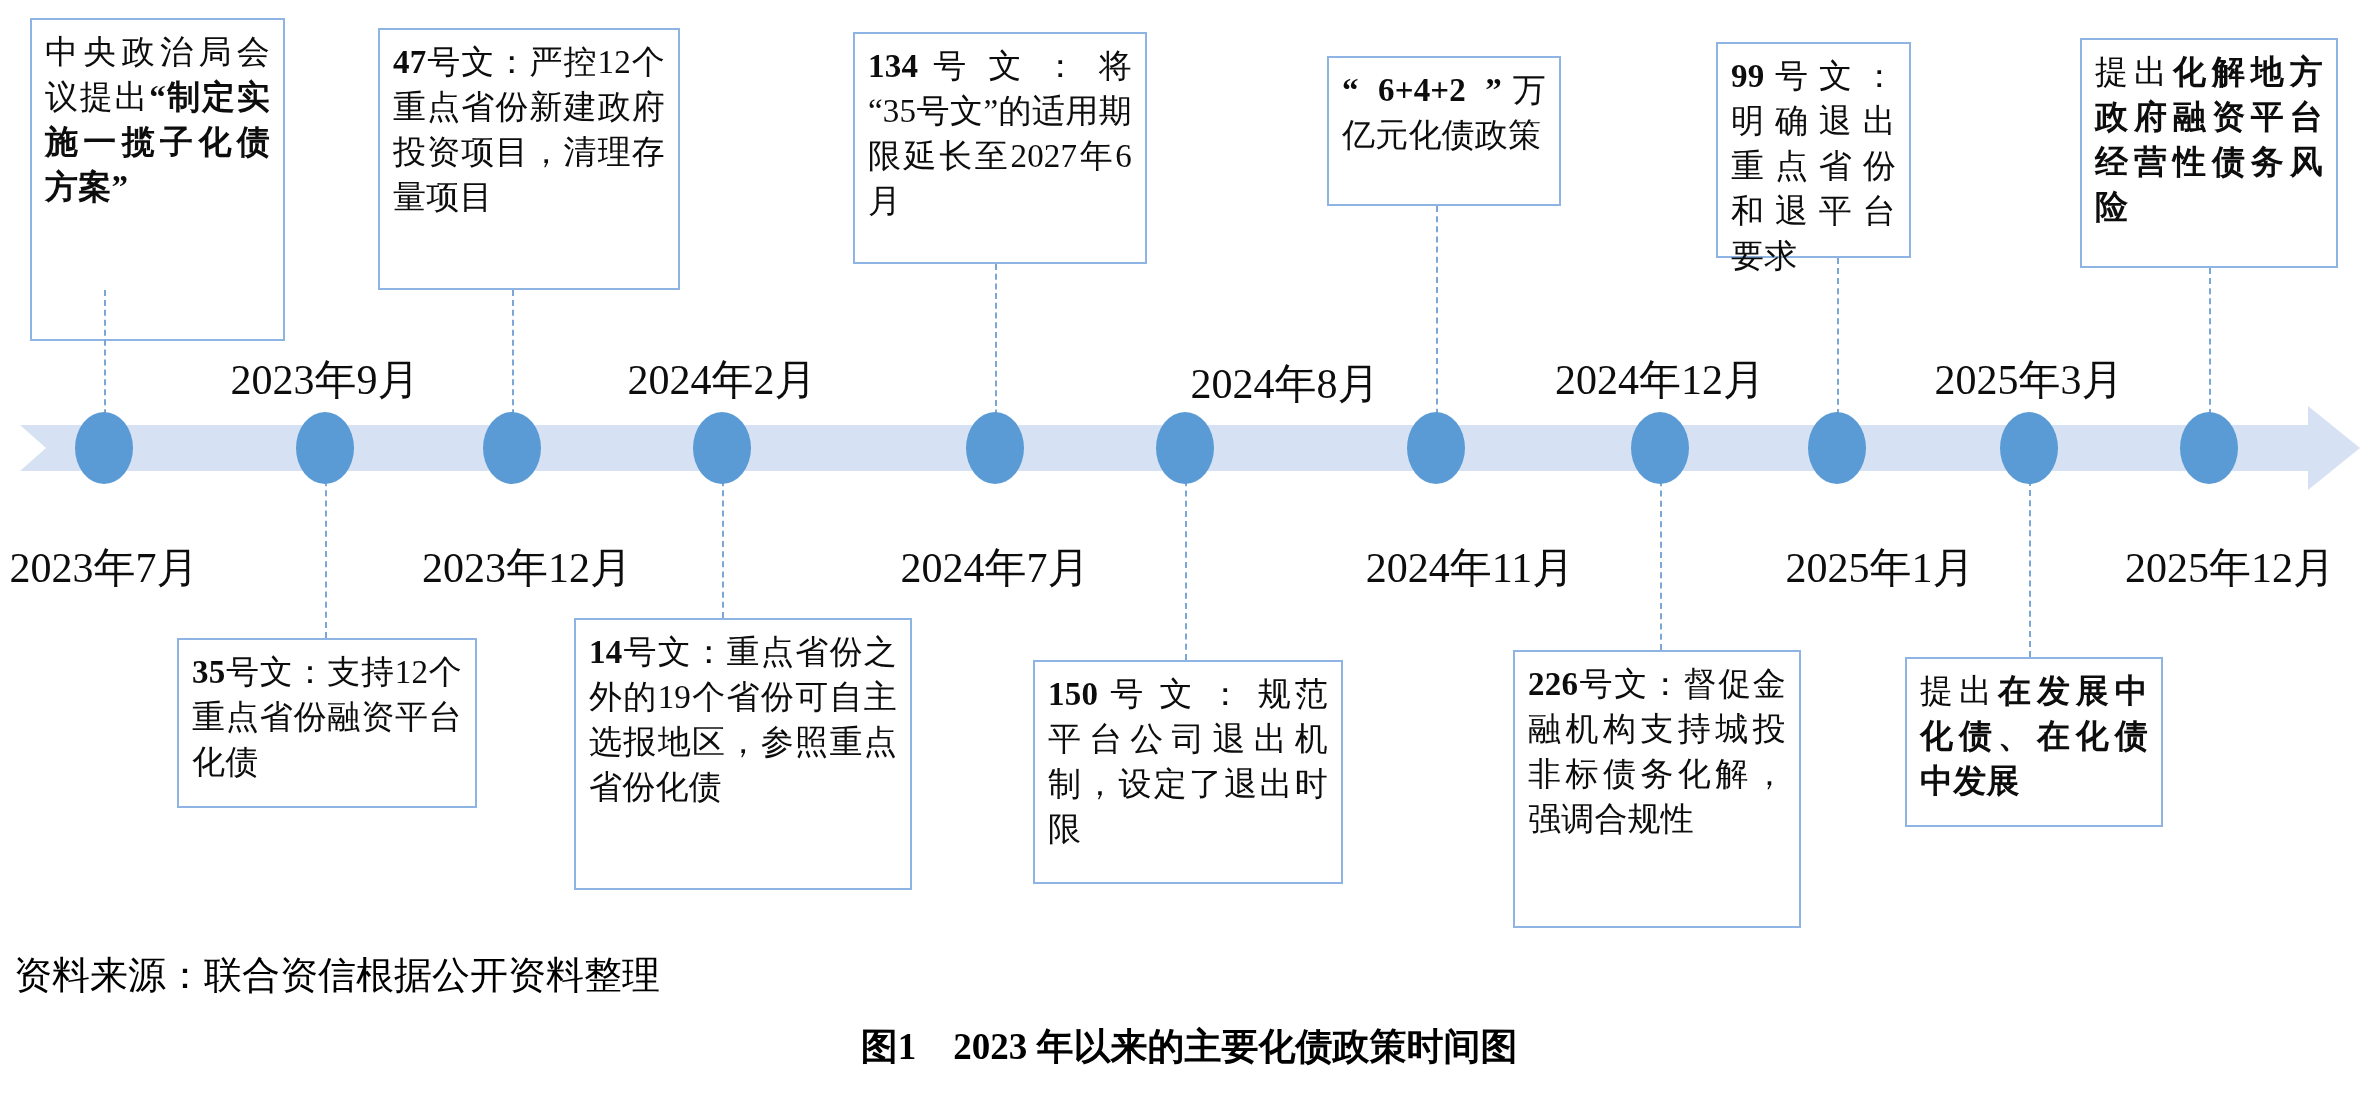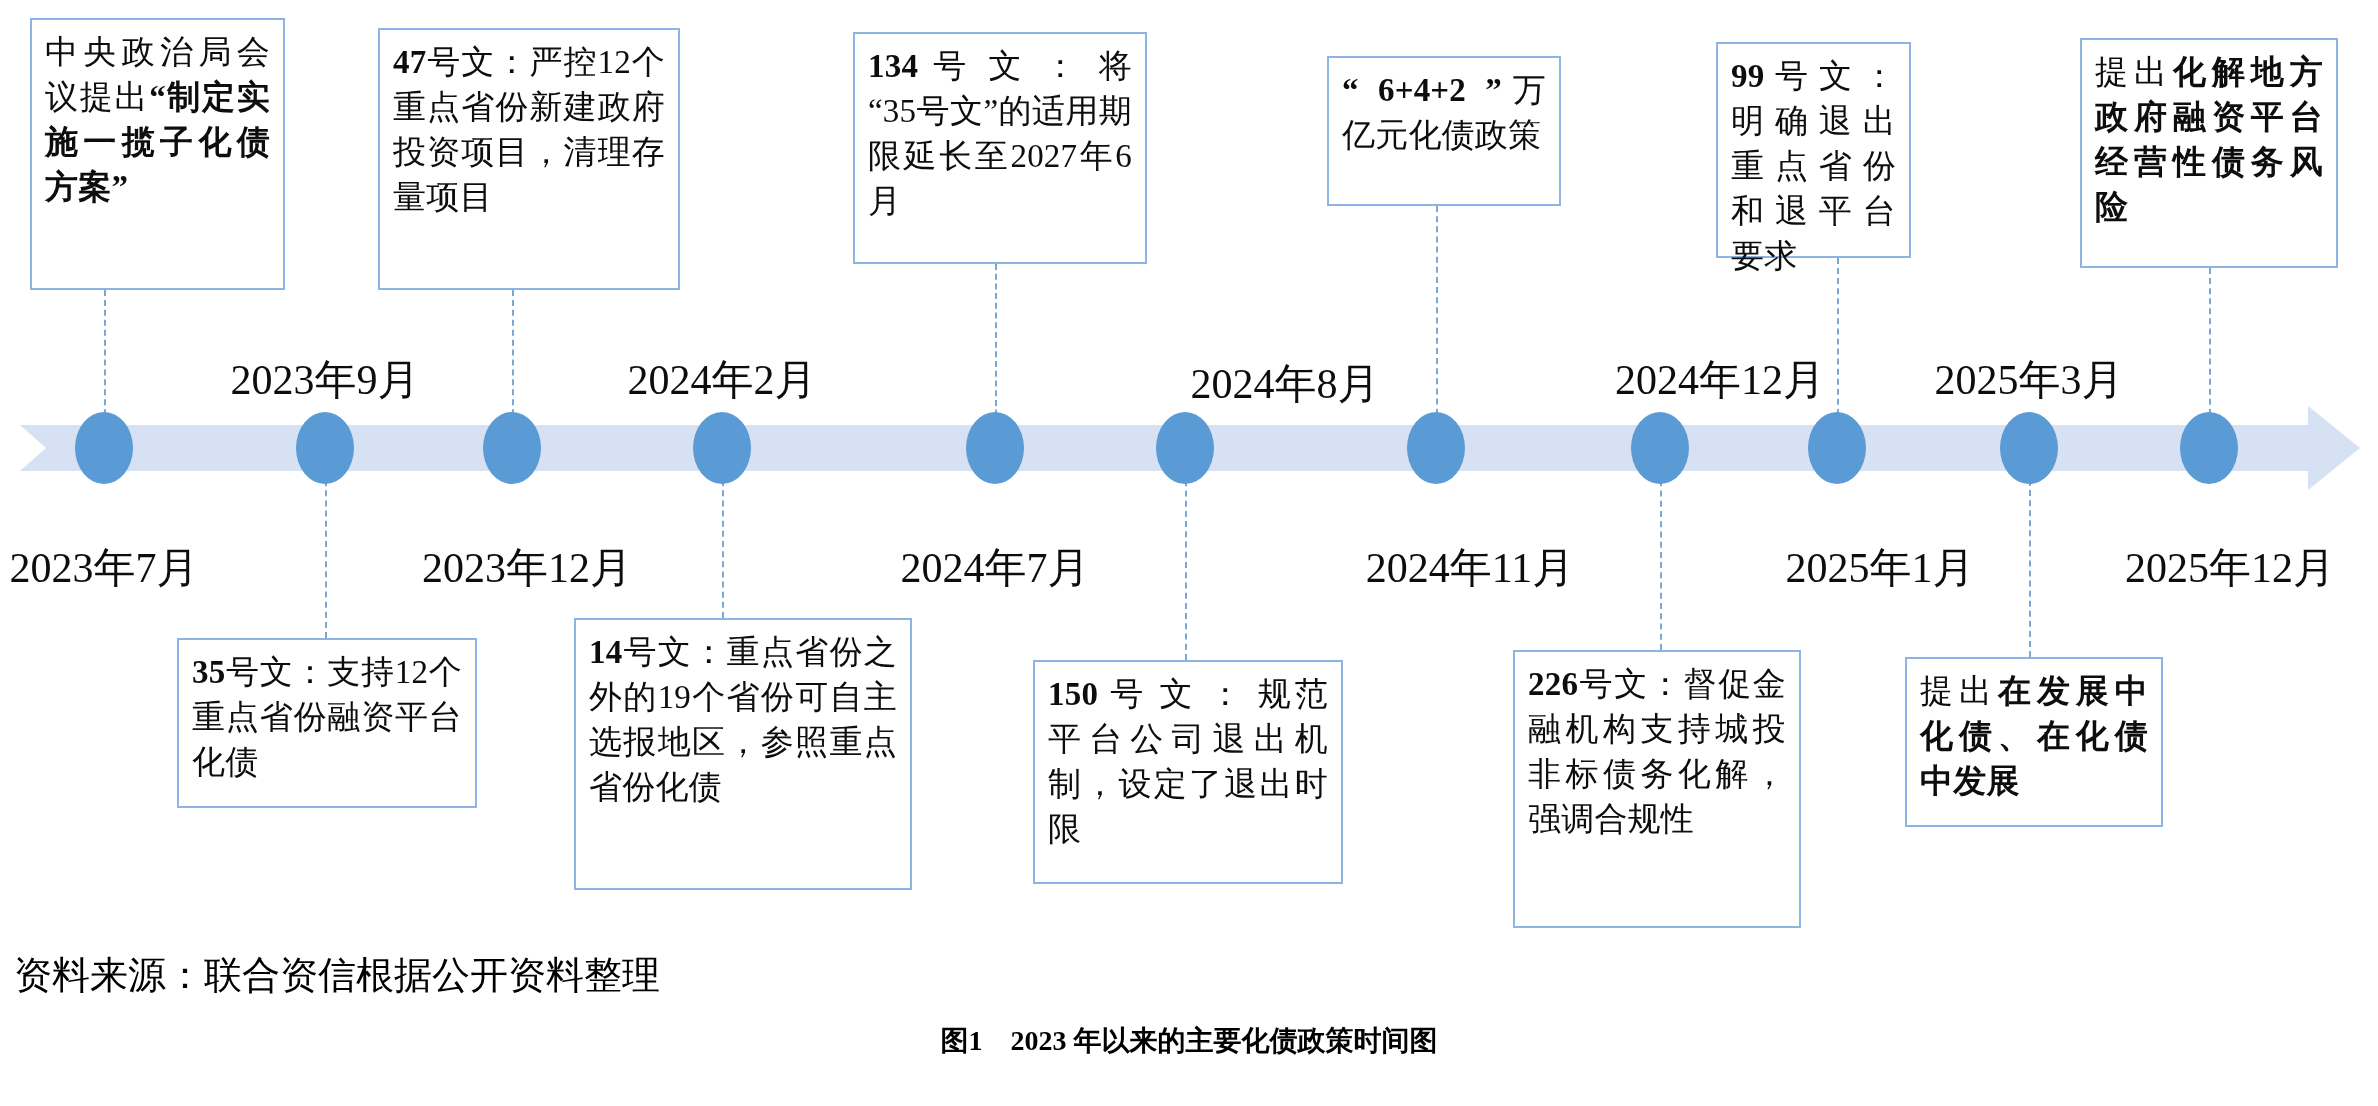--- a/index.html
+++ b/index.html
@@ -92,32 +92,32 @@
     color: #000;
     white-space: nowrap;
   }
   .figtitle {
     position: absolute;
     left: 0;
     top: 1022px;
     width: 2378px;
     text-align: center;
     font-family: "Liberation Serif", "DejaVu Serif", serif;
-    font-size: 28px;
+    font-size: 37px;
     font-weight: bold;
     color: #000;
     white-space: nowrap;
   }
 </style>
 </head>
 <body>
 
 <div id="root">
 
-  <div class="callout" style="left:30px; top:18px; width:255px; height:272px;">
+  <div class="callout" style="left:30px; top:18px; width:255px; height:323px;">
     <span>中央政治局会议提出<b>“制定实施一揽子化债方案”</b></span>
   </div>
 
   <div class="callout" style="left:378px; top:28px; width:302px; height:262px;">
     <span><b>47</b>号文：严控12个重点省份新建政府投资项目，清理存量项目</span>
   </div>
 
   <div class="callout" style="left:853px; top:32px; width:294px; height:232px;">
     <span><b>134</b> 号 文 ： 将 “35号文”的适用期限延长至2027年6月</span>
   </div>
@@ -183,21 +183,21 @@
   <div class="node" style="left:2029px; top:448px;"></div>
   <div class="node" style="left:2209px; top:448px;"></div>
 
   <div class="datelabel" style="left:104px;  top:540px;">2023年7月</div>
   <div class="datelabel" style="left:325px;  top:352px;">2023年9月</div>
   <div class="datelabel" style="left:527px;  top:540px;">2023年12月</div>
   <div class="datelabel" style="left:722px;  top:352px;">2024年2月</div>
   <div class="datelabel" style="left:995px;  top:540px;">2024年7月</div>
   <div class="datelabel" style="left:1285px; top:356px;">2024年8月</div>
   <div class="datelabel" style="left:1470px; top:540px;">2024年11月</div>
-  <div class="datelabel" style="left:1720px; top:352px;">2024年12月</div>
+  <div class="datelabel" style="left:1660px; top:352px;">2024年12月</div>
   <div class="datelabel" style="left:1880px; top:540px;">2025年1月</div>
   <div class="datelabel" style="left:2029px; top:352px;">2025年3月</div>
   <div class="datelabel" style="left:2230px; top:540px;">2025年12月</div>
 
   <div class="source">资料来源：联合资信根据公开资料整理</div>
   <div class="figtitle">图1　2023 年以来的主要化债政策时间图</div>
 
 </div>
 
 </body></html>

